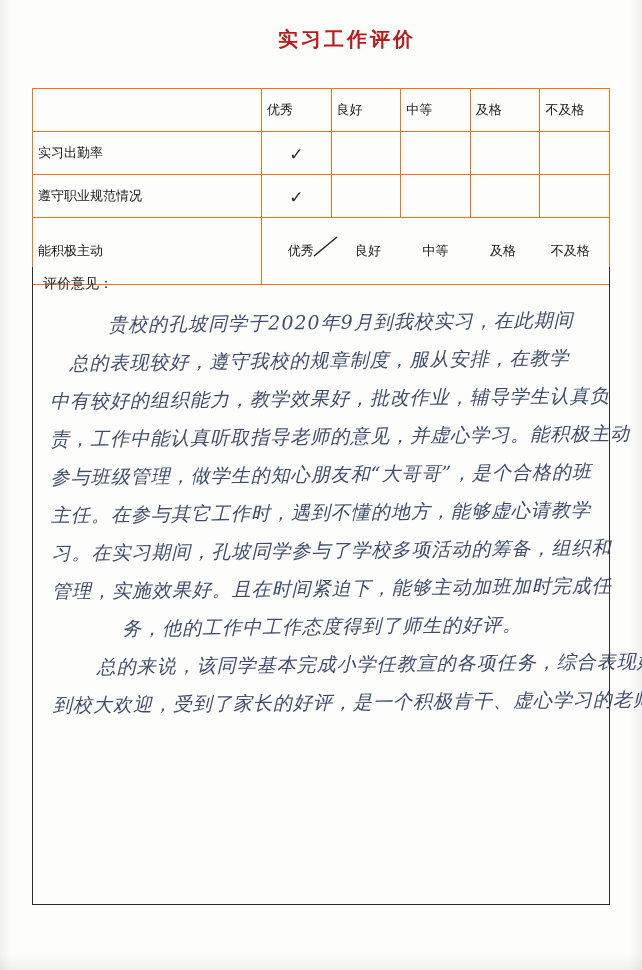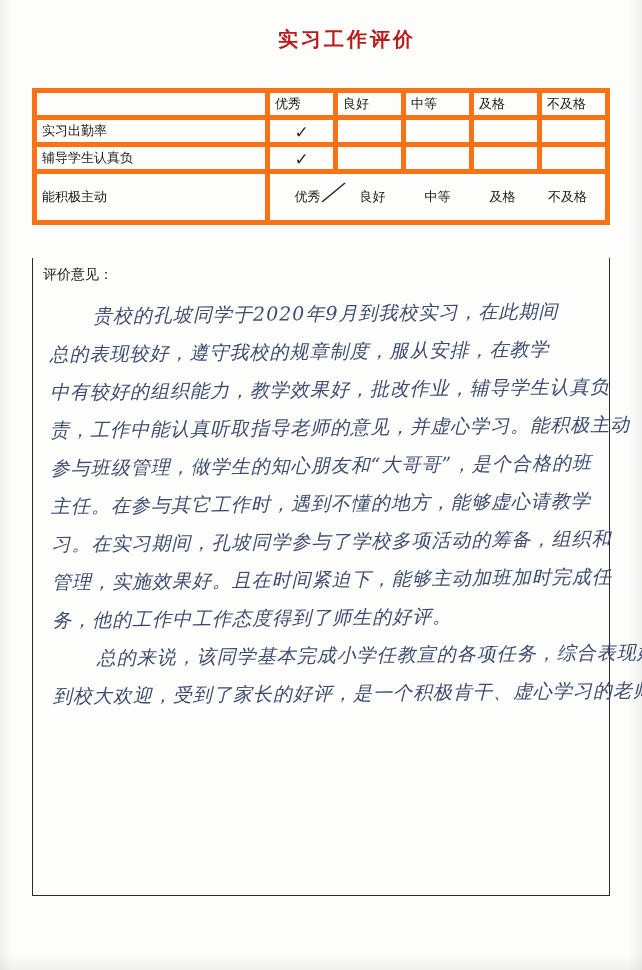--- a/index.html
+++ b/index.html
@@ -46,24 +46,24 @@
 
   table.eval-table {
     position: absolute;
     top: 88px;
     left: 32px;
     width: 578px;
     border-collapse: collapse;
     table-layout: fixed;
   }
   table.eval-table td {
-    border: 5px solid #f97316;
+    border: 1px solid #f97316;
     height: 22px;
     font-size: 13px;
-    padding: 0 5px;
+    padding: 10px 5px;
     color: #1a1a1a;
     vertical-align: middle;
   }
   td.label-cell {
     width: 218px;
     white-space: nowrap;
     margin-left: 40px;
   }
   td.grade-head {
     text-align: left;
@@ -97,27 +97,28 @@
     position: absolute;
     left: 46px;
     top: 8px;
     width: 26px;
     height: 22px;
   }
   .summary-slash svg { display: block; }
 
   .comments-box {
     position: absolute;
-    top: 258px;
+    top: 267px;
     left: 32px;
     width: 578px;
     height: 638px;
     border: 1px solid #2b2b2b;
     border-top: none;
     box-sizing: border-box;
+    text-align: center;
   }
   .comments-label {
     position: absolute;
     top: 8px;
     left: 10px;
     font-size: 14px;
     color: #1a1a1a;
   }
 
   
@@ -164,21 +165,21 @@
         <td class="mark-cell"><span class="check">✓</span></td>
         <td class="mark-cell"></td>
         <td class="mark-cell"></td>
         <td class="mark-cell"></td>
         <td class="mark-cell"></td>
       </tr>
 
 
 
       <tr>
-        <td class="label-cell">辅导学生认真负</td>
+        <td class="label-cell">遵守职业规范情况</td>
         <td class="mark-cell"><span class="check">✓</span></td>
         <td class="mark-cell"></td>
         <td class="mark-cell"></td>
         <td class="mark-cell"></td>
         <td class="mark-cell"></td>
       </tr>
 
       <tr class="summary-row">
         <td class="label-cell">能积极主动</td>
         <td colspan="5">

